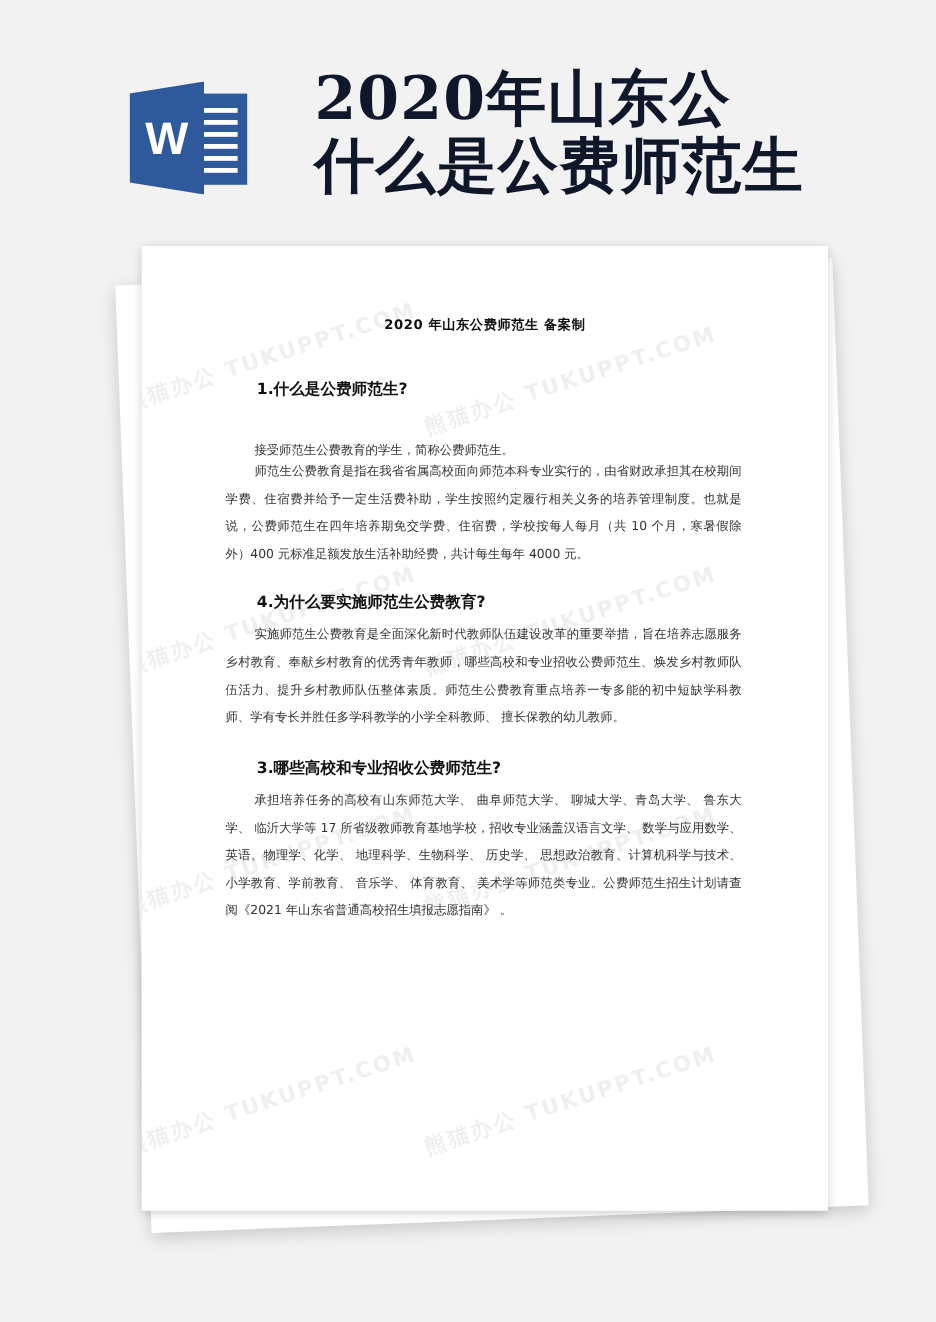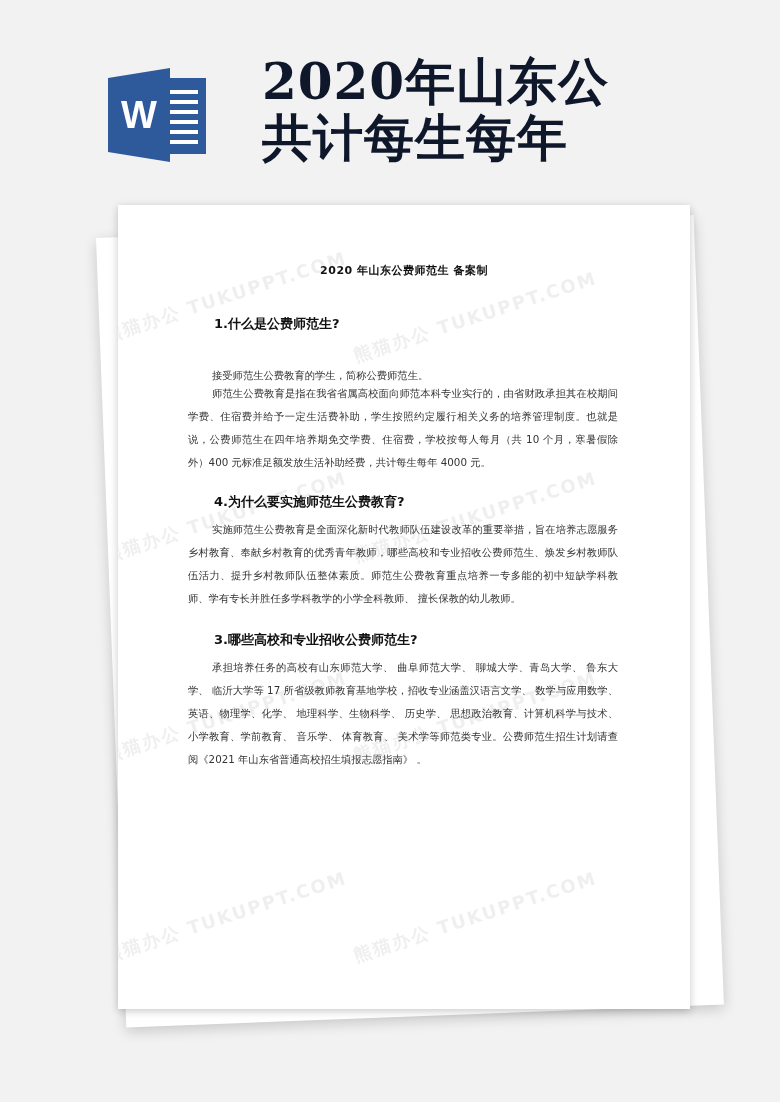--- a/index.html
+++ b/index.html
@@ -52,21 +52,21 @@
       <rect x="56" y="62" width="34" height="4"></rect>
       <rect x="56" y="72" width="34" height="4"></rect>
     </g>
     <polygon points="0,10 62,0 62,94 0,84" fill="#2e5a9c"></polygon>
     <text x="31" y="60" text-anchor="middle" font-family="Liberation Sans, sans-serif" font-weight="bold" font-size="38" fill="#fff">W</text>
   </svg>
 </div>
 
 <div class="hero-title">
   <span class="line">2020年山东公</span>
-  <span class="line">共计每生每年</span>
+  <span class="line">什么是公费师范生</span>
 </div>
 
 <div class="back-sheet"></div>
 
 <div class="page">
   <div class="wm" style="left:-20px; top:80px;">熊猫办公 TUKUPPT.COM</div>
   <div class="wm" style="left:230px; top:100px;">熊猫办公 TUKUPPT.COM</div>
   <div class="wm" style="left:-20px; top:300px;">熊猫办公 TUKUPPT.COM</div>
   <div class="wm" style="left:230px; top:300px;">熊猫办公 TUKUPPT.COM</div>
   <div class="wm" style="left:-20px; top:500px;">熊猫办公 TUKUPPT.COM</div>

